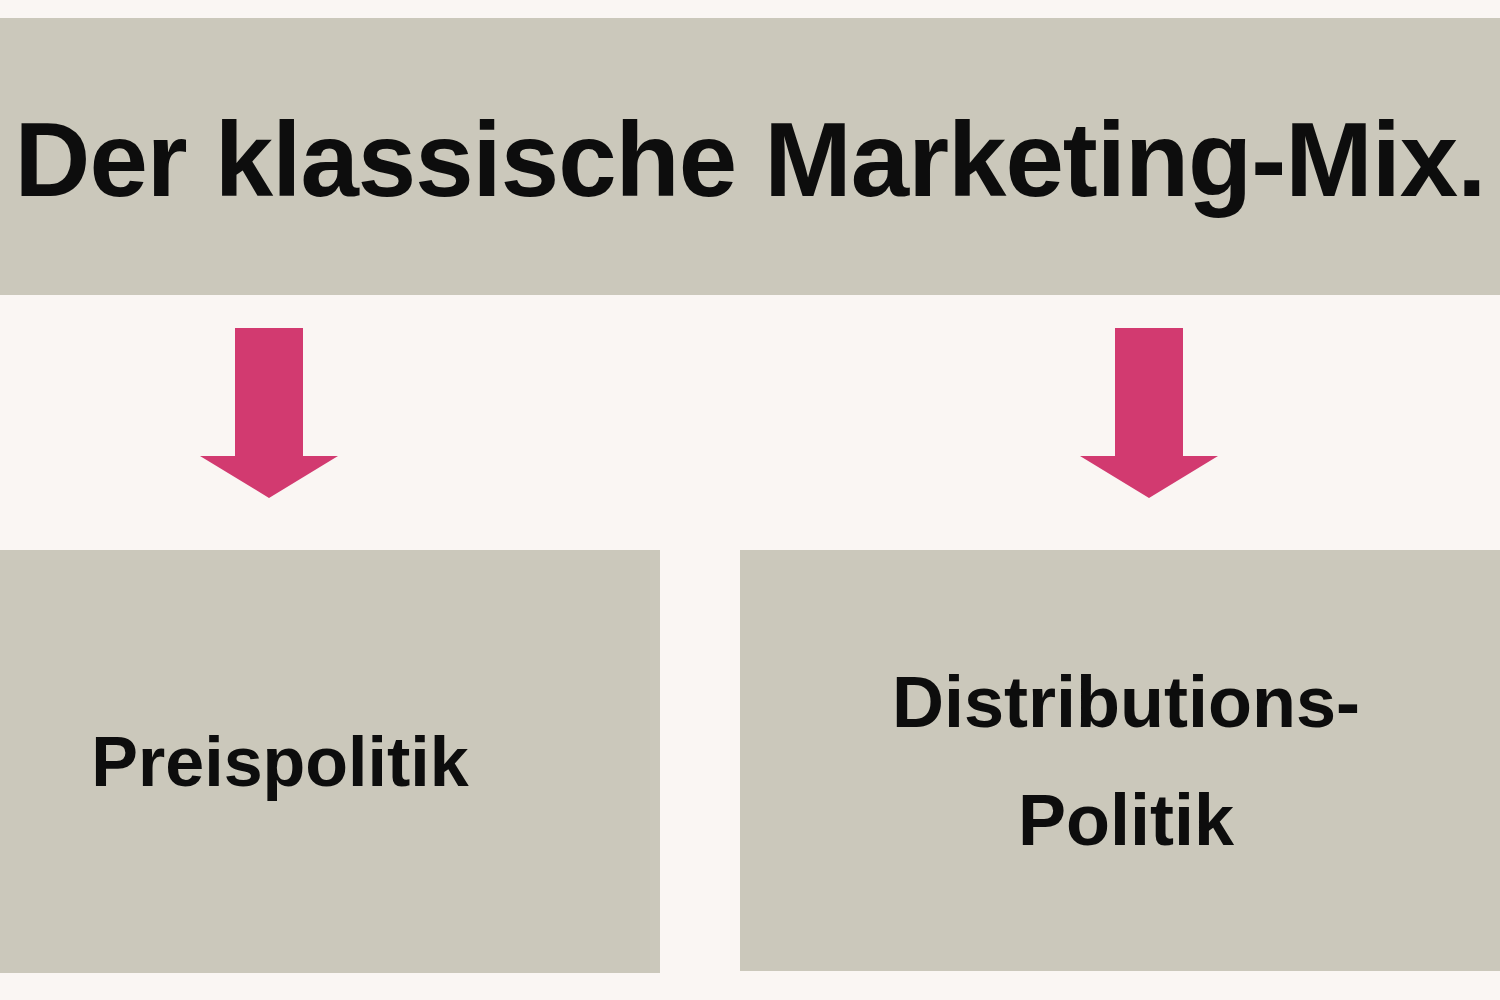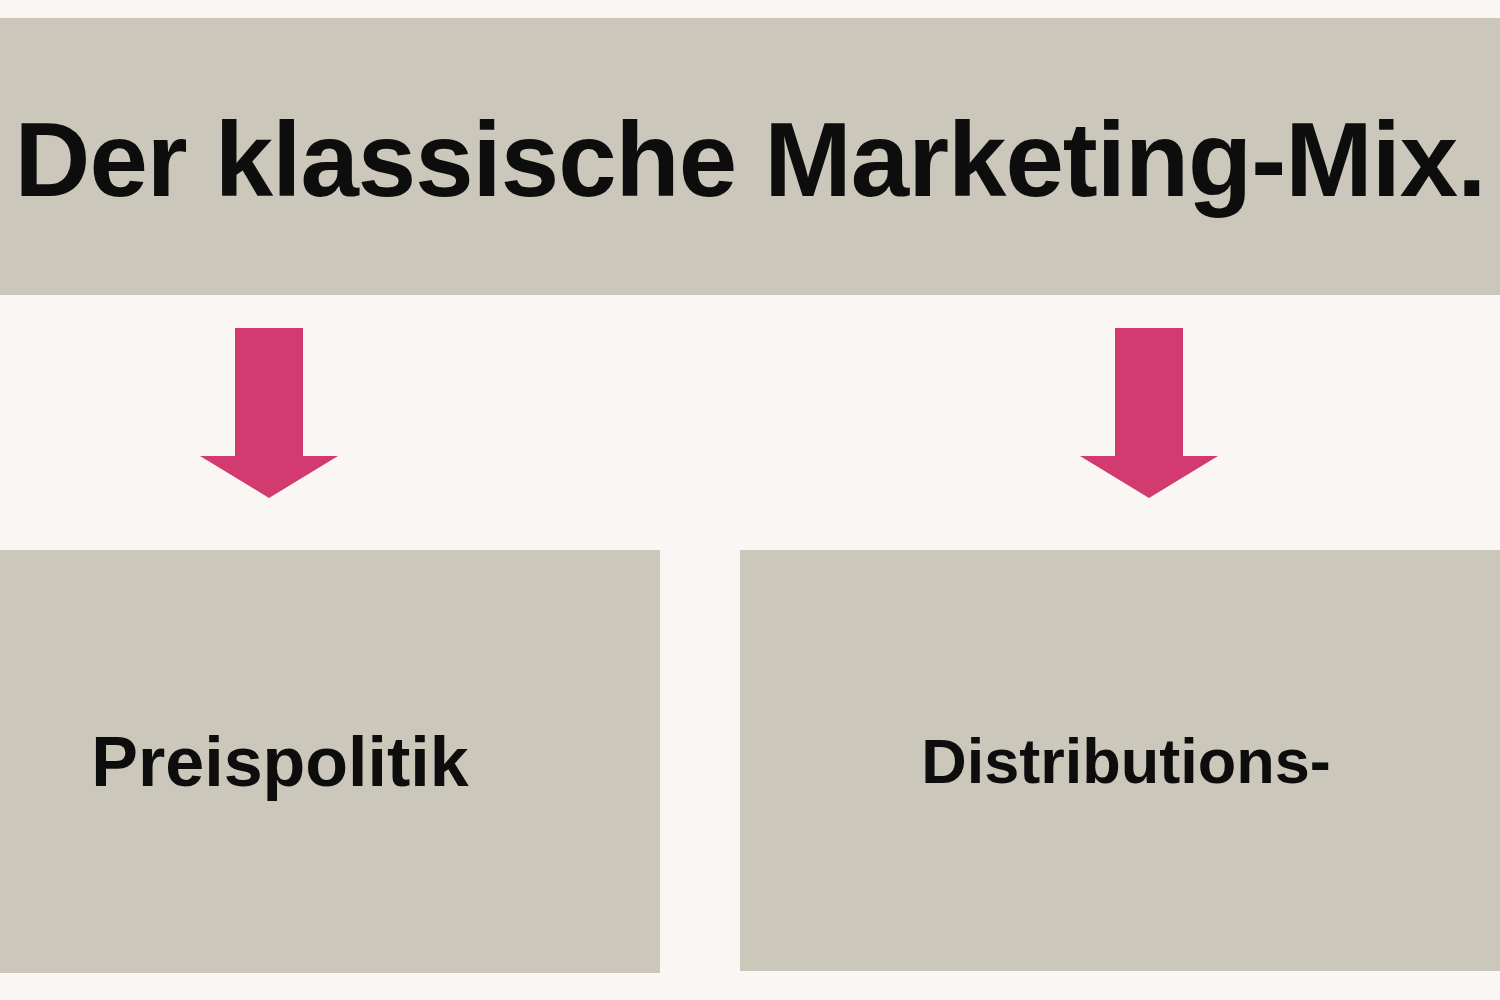--- a/index.html
+++ b/index.html
@@ -65,21 +65,21 @@
     width: 772px;
     height: 421px;
   }
   .sub-label {
     font-size: 70px;
     font-weight: bold;
     line-height: 118px;
     white-space: nowrap;
   }
   .sub-box.right .sub-label {
-    font-size: 63px;
+    font-size: 72px;
   }
   .sub-label span { display: block; }
 </style>
 </head>
 <body>
 
 <div class="stage">
 
   <div class="title-box">
     <div class="title-text">Der klassische Marketing-Mix.</div>
@@ -93,16 +93,17 @@
     <polygon points="35,0 103,0 103,128 138,128 69,170 0,128 35,128" fill="currentColor"></polygon>
   </svg>
 
   <div class="sub-box left">
     <div class="sub-label">Preispolitik</div>
   </div>
 
   <div class="sub-box right">
     <div class="sub-label">
       <span>Distributions-</span>
+      <span>Politik</span>
     </div>
   </div>
 
 </div>
 
 </body></html>

